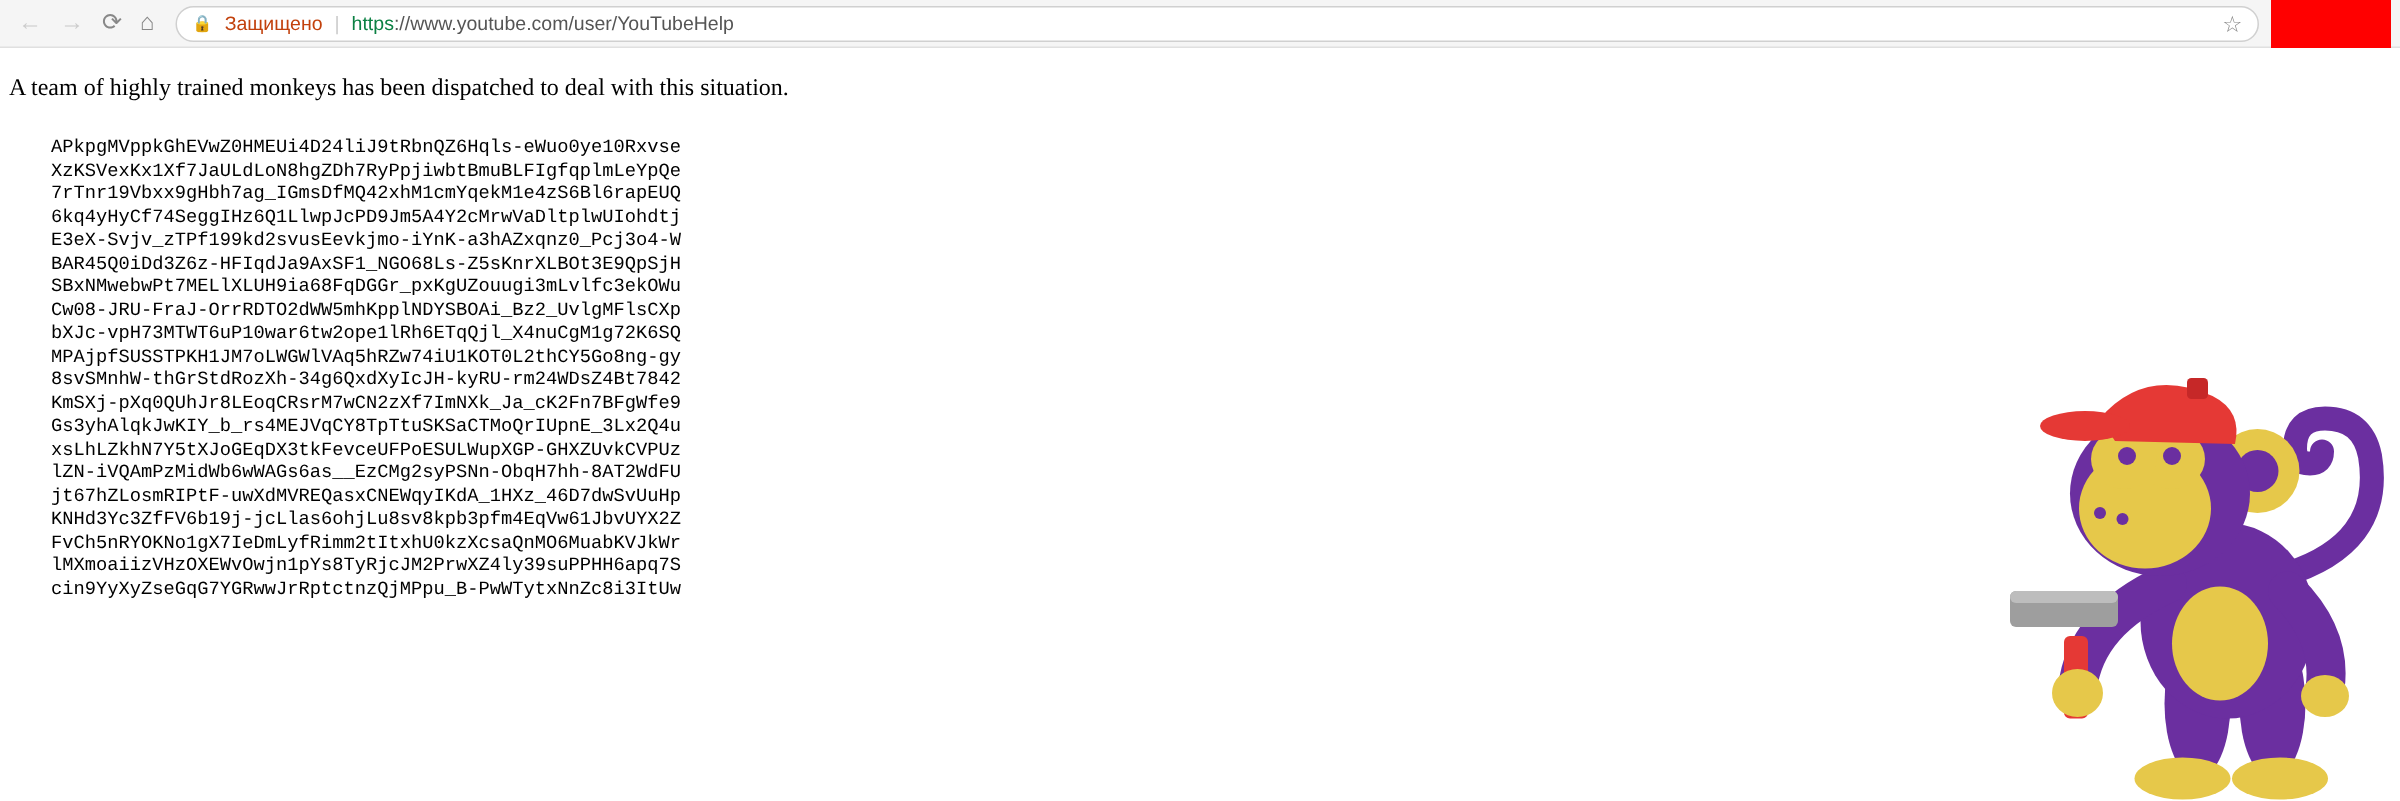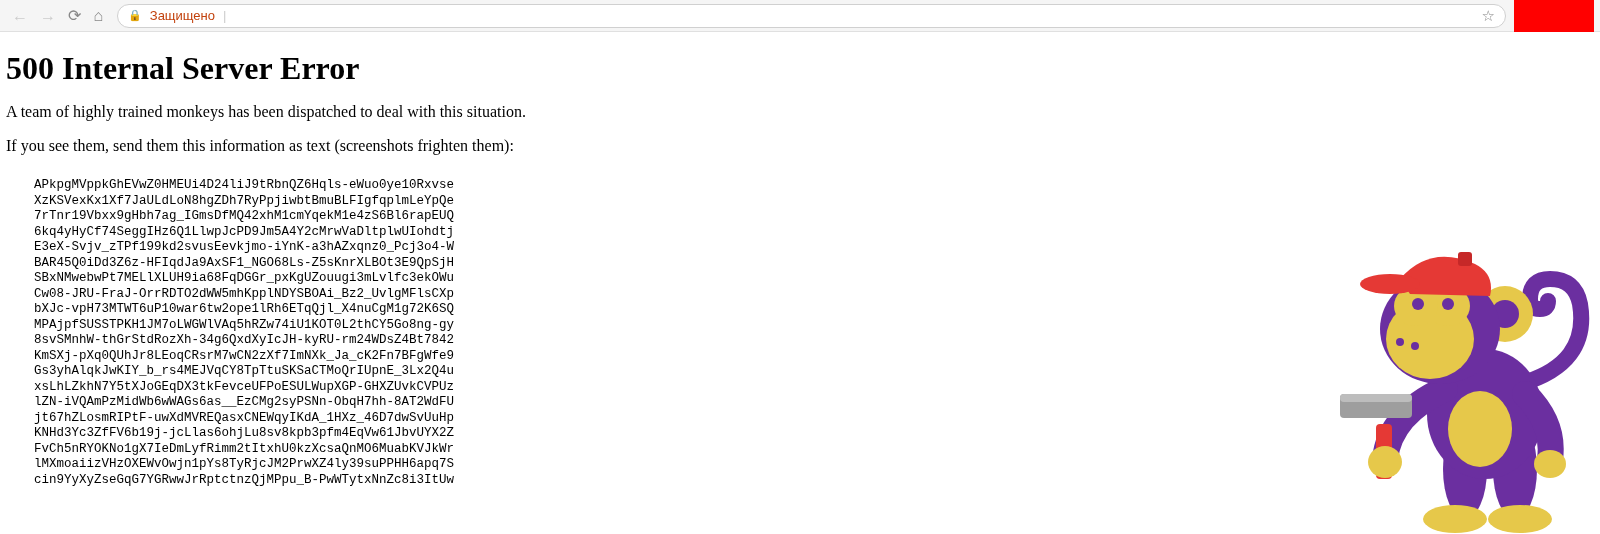--- a/index.html
+++ b/index.html
@@ -75,29 +75,31 @@
   <div class="nav-icons">
     <span class="nav-icon disabled">←</span>
     <span class="nav-icon disabled">→</span>
     <span class="nav-icon">⟳</span>
     <span class="nav-icon">⌂</span>
   </div>
   <div class="address-bar">
     <span class="lock-icon">🔒</span>
     <span class="secure-label">Защищено</span>
     <span class="divider">|</span>
+    <span class="url-text">
+      <span class="url-https">https</span>
+        <span class="url-rest">://www.youtube.com/user/YouTubeHelp</span>
+    </span>
     <span class="star-icon">☆</span>
   </div>
   <div class="red-block"></div>
 </div>
 
 <div class="content">
-  <h1>500 Internal Server Error</h1>
   <p class="msg">A team of highly trained monkeys has been dispatched to deal with this situation.</p>
-  <p class="msg">If you see them, send them this information as text (screenshots frighten them):</p>
   <pre class="code">APkpgMVppkGhEVwZ0HMEUi4D24liJ9tRbnQZ6Hqls-eWuo0ye10Rxvse
 XzKSVexKx1Xf7JaULdLoN8hgZDh7RyPpjiwbtBmuBLFIgfqplmLeYpQe
 7rTnr19Vbxx9gHbh7ag_IGmsDfMQ42xhM1cmYqekM1e4zS6Bl6rapEUQ
 6kq4yHyCf74SeggIHz6Q1LlwpJcPD9Jm5A4Y2cMrwVaDltplwUIohdtj
 E3eX-Svjv_zTPf199kd2svusEevkjmo-iYnK-a3hAZxqnz0_Pcj3o4-W
 BAR45Q0iDd3Z6z-HFIqdJa9AxSF1_NGO68Ls-Z5sKnrXLBOt3E9QpSjH
 SBxNMwebwPt7MELlXLUH9ia68FqDGGr_pxKgUZouugi3mLvlfc3ekOWu
 Cw08-JRU-FraJ-OrrRDTO2dWW5mhKpplNDYSBOAi_Bz2_UvlgMFlsCXp
 bXJc-vpH73MTWT6uP10war6tw2ope1lRh6ETqQjl_X4nuCgM1g72K6SQ
 MPAjpfSUSSTPKH1JM7oLWGWlVAq5hRZw74iU1KOT0L2thCY5Go8ng-gy

